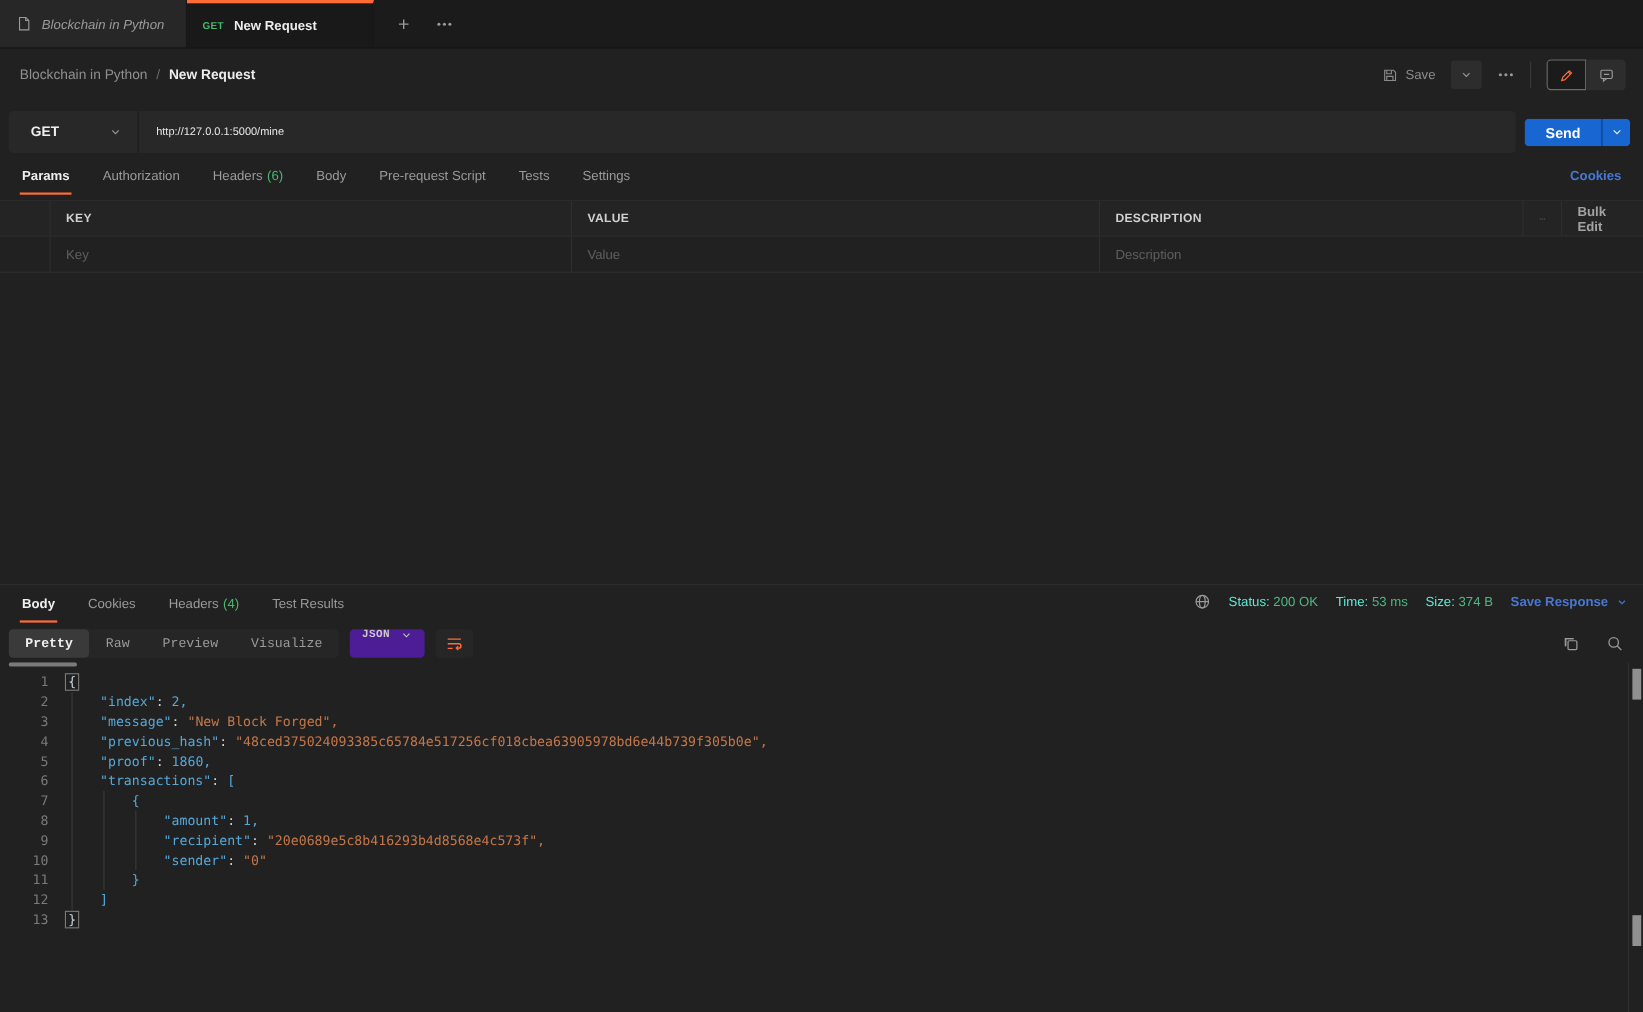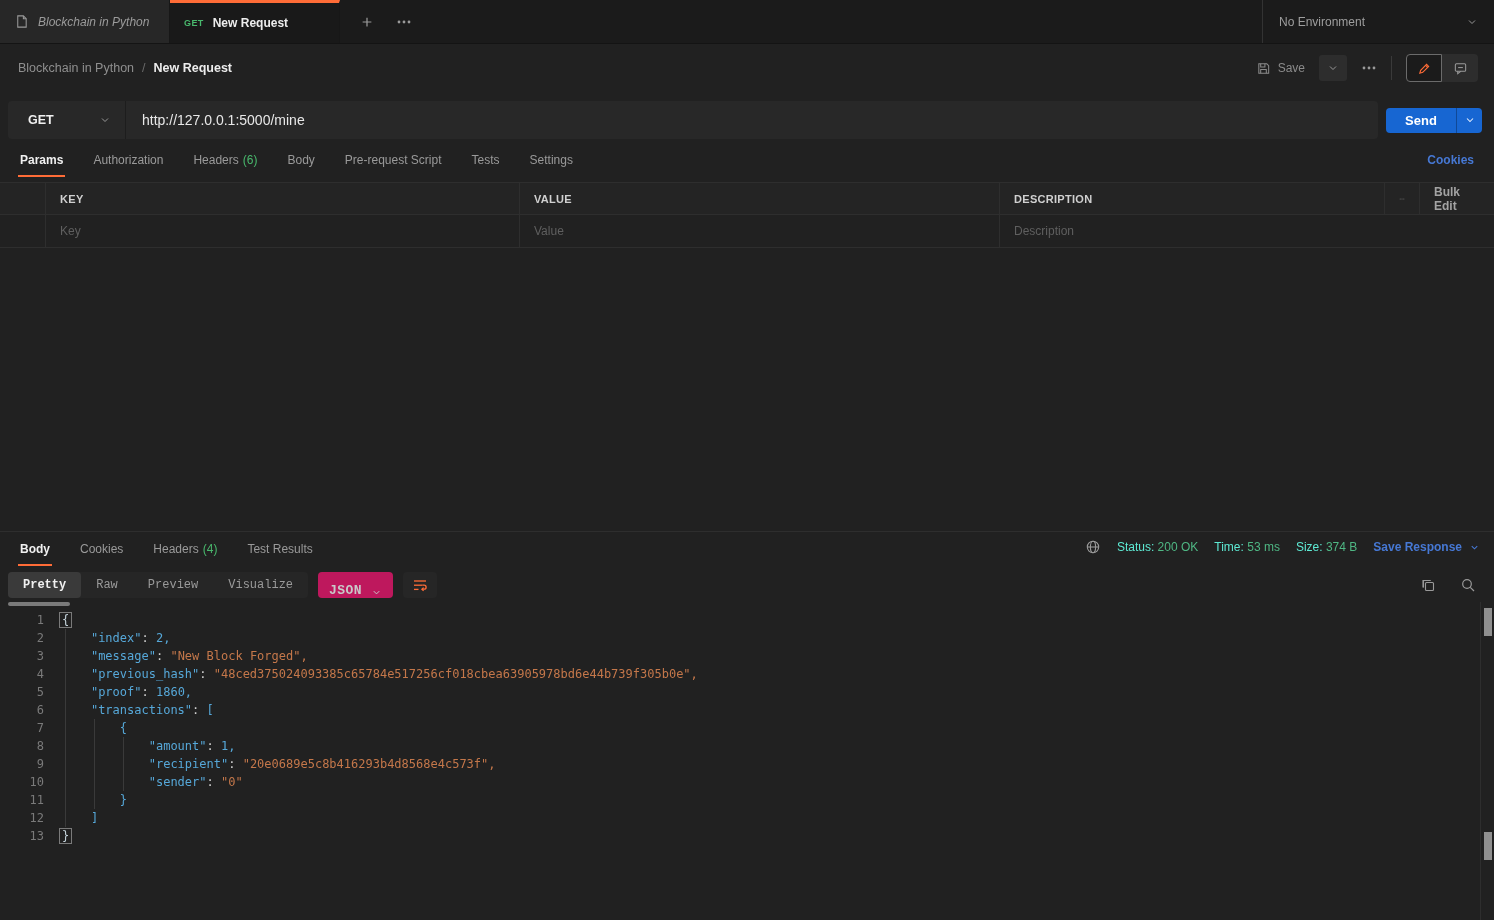--- a/index.html
+++ b/index.html
@@ -36,21 +36,21 @@
   .vdivider { width:1px; height:24px; background:#3a3a3a; }
   .editgroup { display:flex; }
   .edit-btn { width:36px; height:28px; display:flex; align-items:center; justify-content:center; border:1px solid #6b6b6b; background:#1b1b1b; border-radius:4px 0 0 4px; color:var(--accent,#ff6c37); cursor:pointer; }
   .comment-btn { width:36px; height:28px; display:flex; align-items:center; justify-content:center; border:none; background:#2d2d2d; border-radius:0 4px 4px 0; color:#9a9a9a; cursor:pointer; }
 
   
   .urlrow { flex:none; height:56px; display:flex; align-items:center; padding:0 12px 0 8px; }
   .urlgroup { flex:1; height:38px; display:flex; background:#282828; border-radius:4px; margin-right:8px; overflow:hidden; }
   .method { width:118px; flex:none; display:flex; align-items:center; justify-content:space-between; padding:0 14px 0 20px; border-right:1px solid #1d1d1d; cursor:pointer; }
   .method-label { font-size:12.5px; font-weight:700; color:#f0f0f0; }
-  .urlinput { flex:1; background:transparent; border:none; outline:none; color:#e8e8e8; font-size:14px; padding:0 16px; font-family:"Liberation Sans",sans-serif; }
+  .urlinput { flex:1; background:transparent; border:none; outline:none; color:#e8e8e8; font-size:10px; padding:0 16px; font-family:"Liberation Sans",sans-serif; }
   .sendbtn { height:25px; display:flex; border-radius:4px; overflow:hidden; flex:none; }
   .send-main { width:70px; background:var(--send-blue,#1766d2); color:#fff; font-weight:700; font-size:13px; display:flex; align-items:center; justify-content:center; border:none; cursor:pointer; }
   .send-chev { width:26px; background:var(--send-blue,#1766d2); border:none; border-left:1px solid rgba(0,0,0,.28); color:#e8f0ff; display:flex; align-items:center; justify-content:center; cursor:pointer; }
 
   
   .reqtabs { flex:none; height:34px; display:flex; align-items:flex-start; padding:0 20px 0 18px;justify-content:space-between; }
   .rtab { display:flex; align-items:center; gap:4px; color:#9a9a9a; font-size:12px; margin-right:26px; padding:5px 2px 8px; cursor:pointer; border-bottom:2px solid transparent; white-space:nowrap; }
   .rtab--active { color:#f0f0f0; font-weight:700; border-bottom:2px solid var(--accent,#ff6c37); }
   .tab-count { color:var(--green,#49b96d); }
   .cookies-link { margin-left:auto; color:var(--link-blue,#4678d4); font-weight:700; font-size:12px; cursor:pointer; padding-top:5px; }
@@ -81,21 +81,21 @@
   .resp-meta { margin-left:auto; display:flex; align-items:center; gap:16px; font-size:12px; padding-top:2px; }
   .meta-label { color:#5eead4; }
   .meta-value { color:var(--status-green,#4fb784); }
   .save-resp { display:flex; align-items:center; gap:7px; color:var(--link-blue,#4678d4); font-weight:700; cursor:pointer; background:none; border:none; font-size:12px; }
   .globe { color:#9a9a9a; }
 
   .resp-toolbar { flex:none; height:34px; display:flex; align-items:center; gap:10px; padding:0 18px 0 8px;font-family:Liberation Mono, monospace; }
   .seg { display:flex; background:#262626; border-radius:4px; height:26px; align-items:center; }
   .seg-item { padding:0 15px; height:26px; display:flex; align-items:center; font-size:12px; color:#9a9a9a; cursor:pointer; border-radius:4px; }
   .seg-item--active { background:#3a3a3a; color:#f0f0f0; font-weight:600; }
-  .dd { height:26px; background:#be185d; border-radius:4px; display:flex; align-items:flex-end; gap:9px; padding:0 11px; color:#c9c9c9; font-size:13px; font-weight:700; cursor:pointer; letter-spacing:.4px; }
+  .dd { height:26px; background:#4c1d95; border-radius:4px; display:flex; align-items:flex-start; gap:9px; padding:0 11px; color:#c9c9c9; font-size:10px; font-weight:700; cursor:pointer; letter-spacing:.4px; }
   .wrapbtn { width:34px; height:26px; background:#262626; border-radius:4px; color:var(--accent,#ff6c37); display:flex; align-items:center; justify-content:center; border:none; cursor:pointer; }
   .resp-toolbar-right { margin-left:auto; display:flex; align-items:center; gap:24px; color:#9a9a9a; }
 
   
   .code-area { flex:1; position:relative; font-family:"DejaVu Sans Mono", monospace; font-size:12px; padding-top:9px; overflow:hidden; }
   .hscroll-hint { position:absolute; top:0; left:8px; width:62px; height:4px; background:#7a7a7a; border-radius:2px; }
   .code-line { display:flex; height:18px; line-height:18px; }
   .ln { flex:0 0 44px; text-align:right; color:#7a7a7a; user-select:none; }
   .lc { padding-left:18px; white-space:pre; }
   .tok-k { color:var(--key-blue,#56a8d9); }
@@ -141,28 +141,20 @@
           </svg>
       </button>
       <button class="iconbtn">
         <svg width="16" height="16" viewBox="0 0 16 16" fill="currentColor">
             <circle cx="3" cy="8" r="1.4"></circle>
             <circle cx="8" cy="8" r="1.4"></circle>
             <circle cx="13" cy="8" r="1.4"></circle>
           </svg>
       </button>
     </div>
-    <div class="env">
-      <span>No Environment</span>
-      <span class="iconbtn">
-        <svg width="12" height="12" viewBox="0 0 16 16" fill="none" stroke="currentColor" stroke-width="1.3">
-            <path d="M4 6l4 4 4-4"></path>
-          </svg>
-      </span>
-    </div>
   </div>
 
   <div class="crumbrow">
     <div class="crumb">
       <span class="crumb-collection">Blockchain in Python</span>
       <span class="crumb-sep">/</span>
       <span class="crumb-current">New Request</span>
     </div>
     <div class="crumb-actions">
       <button class="save-btn">

